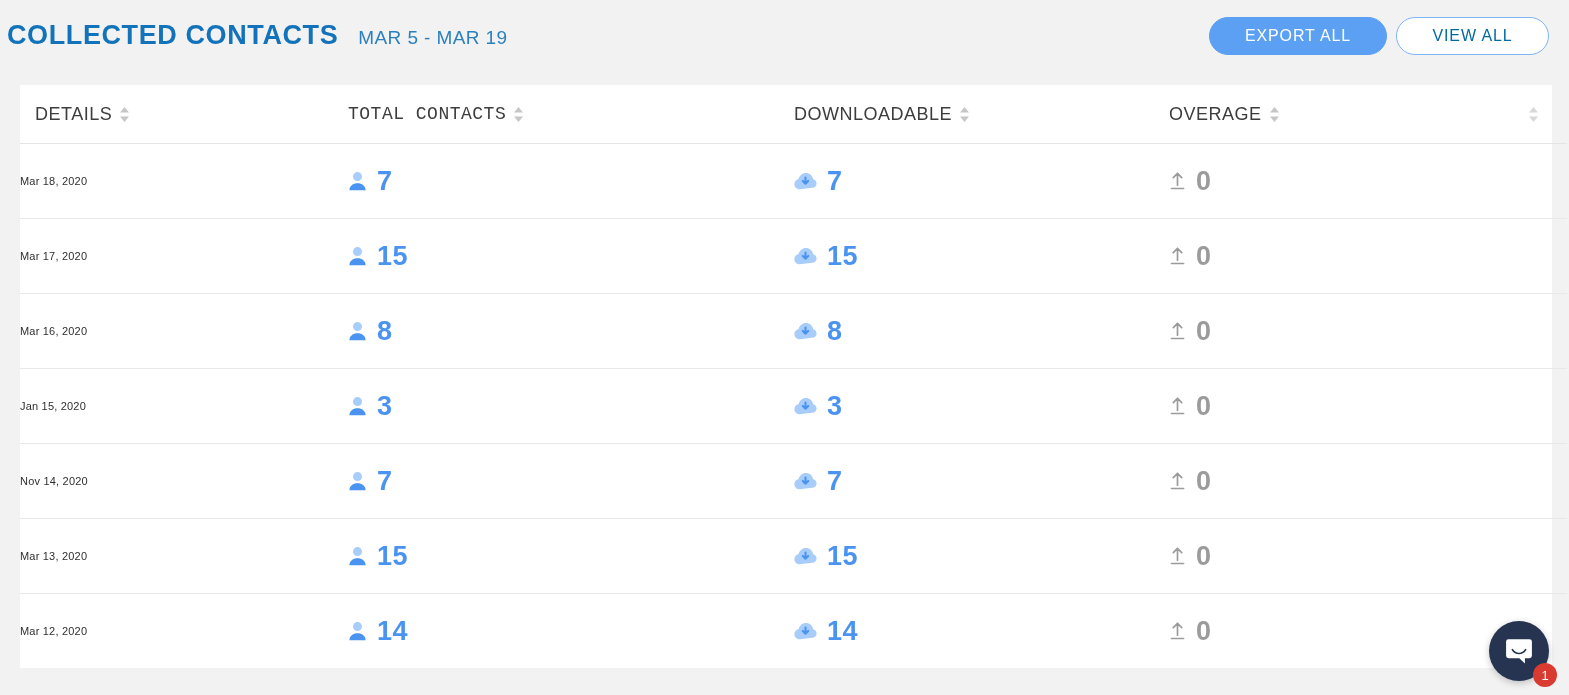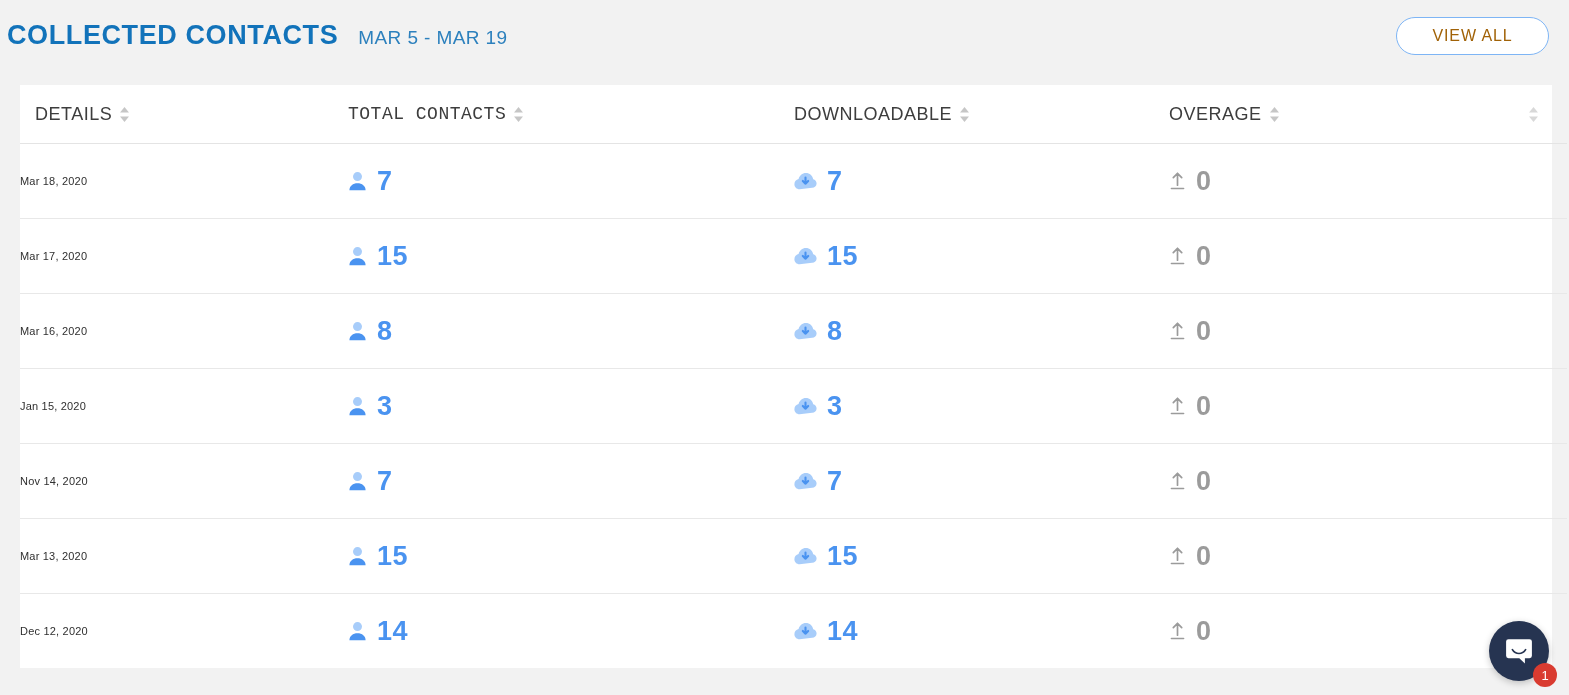--- a/index.html
+++ b/index.html
@@ -67,21 +67,21 @@
   }
   .btn-primary {
     width: 178px;
     background: #5ba0f2;
     color: #ffffff;
     border: 1px solid #5ba0f2;
   }
   .btn-secondary {
     width: 153px;
     background: #ffffff;
-    color: #a16207;
+    color: #0369a1;
     border: 1px solid #7eb5f5;
   }
 
   
   .card {
     position: absolute;
     left: 20px;
     top: 85px;
     width: 1532px;
     background: #ffffff;
@@ -185,20 +185,21 @@
 </style>
 </head>
 <body>
 
 <div class="page-header">
   <div class="title-group">
     <div class="page-title">COLLECTED CONTACTS</div>
     <div class="date-range">MAR 5 - MAR 19</div>
   </div>
   <div class="header-actions">
+    <div class="btn btn-primary">EXPORT ALL</div>
     <div class="btn btn-secondary">VIEW ALL</div>
   </div>
 </div>
 
 <div class="card">
   <table class="table">
     <thead>
       <tr>
         <th class="col-details">
           <div class="th-inner">
@@ -473,21 +474,21 @@
                   <path d="M8.5 14.2V2.4m0 0 4.2 4.3M8.5 2.4 4.3 6.7" fill="none" stroke="#9b9b9b" stroke-width="1.7" stroke-linecap="round" stroke-linejoin="round"></path>
                   <path d="M2.4 17.6h12.2" fill="none" stroke="#9b9b9b" stroke-width="1.5" stroke-linecap="round"></path>
                 </svg>
               </span>
               <span class="num">0</span>
             </div>
           </td>
           <td></td>
         </tr>
         <tr>
-          <td class="cell-date">Dec 12, 2020</td>
+          <td class="cell-date">Mar 12, 2020</td>
           <td>
             <div class="metric">
               <span class="icon">
                 <svg width="19" height="20" viewBox="0 0 19 20" aria-hidden="true">
                   <circle cx="9.5" cy="5.6" r="4.5" fill="#a8cdfa"></circle>
                   <path d="M1.4 19.2c0-4.3 3.6-7 8.1-7s8.1 2.7 8.1 7z" fill="#4a93f0"></path>
                 </svg>
               </span>
               <span class="num">14</span>
             </div>

